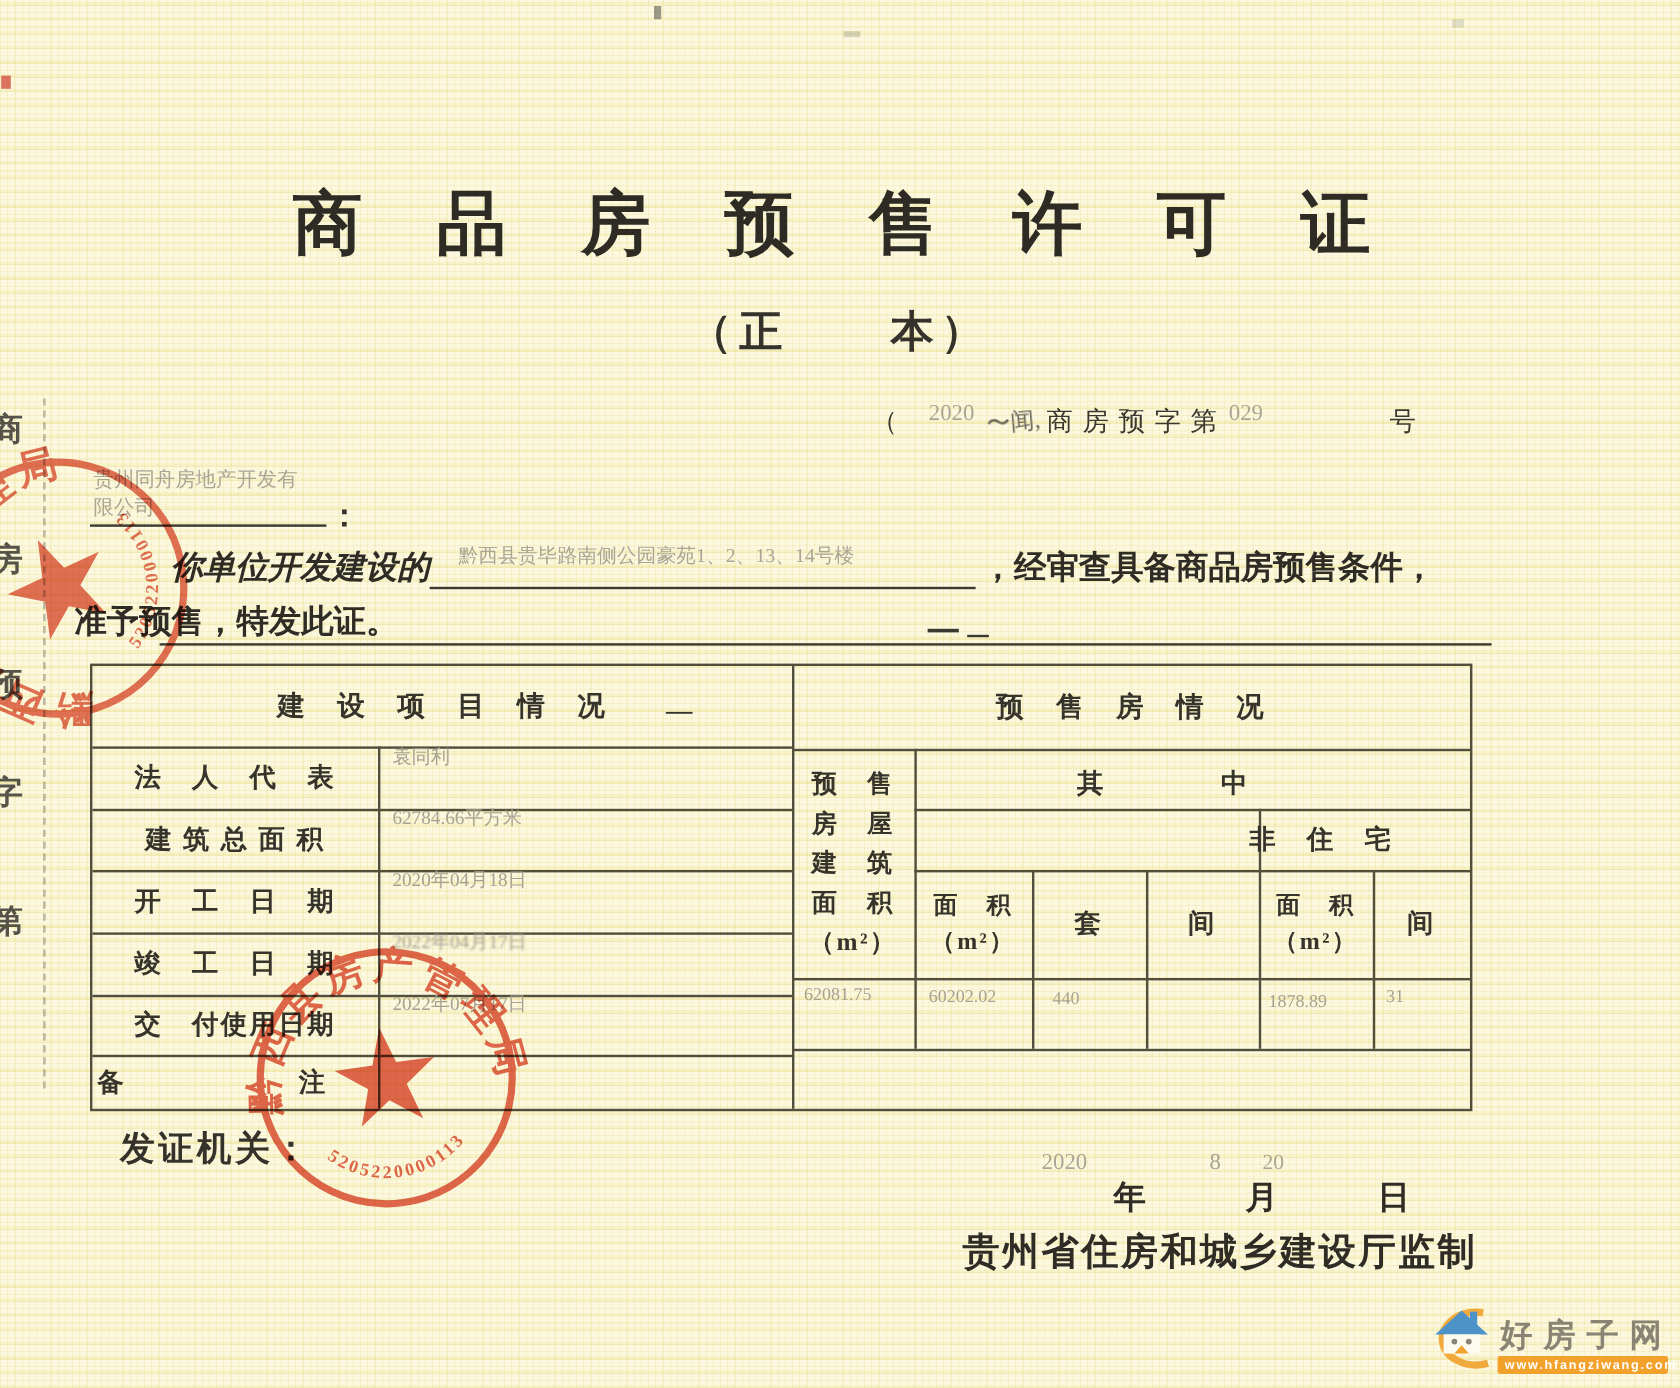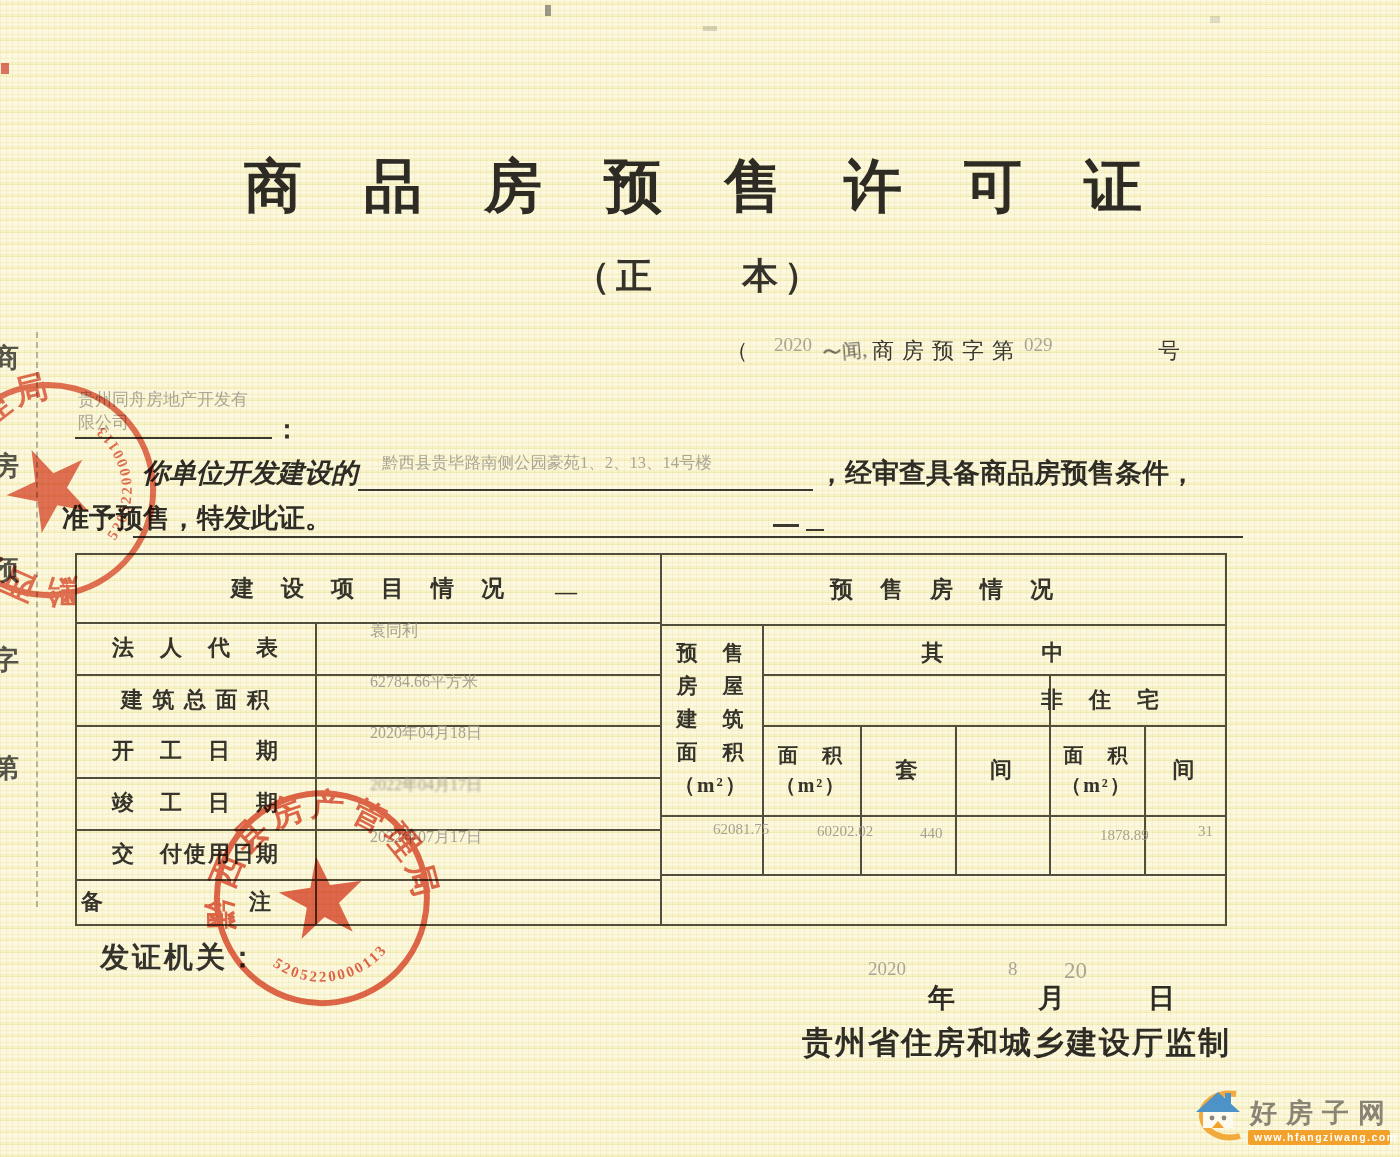--- a/index.html
+++ b/index.html
@@ -22,21 +22,21 @@
   .uline{position:absolute;height:0;border-top:2px solid #3b3930;}
   .numline{font-size:22px;letter-spacing:8px;color:#3a382e;}
   .smudge{color:#6c685a;filter:blur(.6px);transform:rotate(-5deg);font-size:20px;}
   
   .tableBox{position:absolute;left:75px;top:553px;width:1148px;height:369px;border:2px solid #514e3c;}
   .hl{position:absolute;height:0;border-top:2px solid #514e3c;}
   .vl{position:absolute;width:0;border-left:2px solid #514e3c;}
   .cell{position:absolute;display:flex;align-items:center;justify-content:center;
         font-size:22px;font-weight:600;color:#35332a;letter-spacing:2px;}
   .cellpre{white-space:pre-line;text-align:center;line-height:30px;font-size:20px;}
-  .val{position:absolute;font-size:16px;color:#a6a190;filter:blur(.3px);white-space:nowrap;margin-left:43px;}
+  .val{position:absolute;font-size:16px;color:#a6a190;filter:blur(.3px);white-space:nowrap;}
   .vlabel{line-height:33px;text-align:center;font-size:21px;font-weight:600;letter-spacing:2px;white-space:pre;}
   
   .stubchar{position:absolute;left:0px;width:34px;overflow:hidden;font-size:27px;color:#45433a;
             font-weight:600;margin-left:-8px;opacity:.9;}
   .perf{position:absolute;left:36px;top:332px;height:575px;border-left:2px dashed #85816e;opacity:.55;}
   .stamp{position:absolute;opacity:.85;mix-blend-mode:multiply;}
   .speck{position:absolute;background:#4a4a44;opacity:.55;}
   .issuer{font-size:31px;font-weight:700;letter-spacing:2px;color:#2e2c24;}
 </style>
 </head>
@@ -118,21 +118,21 @@
     <span class="val" style="left:250px;top:168px;">2020年04月18日</span>
     <span class="val" style="left:250px;top:220px;filter:blur(.8px);">2022年04月17日</span>
     <span class="val" style="left:250px;top:272px;">2022年07月17日</span>
 
     <div class="cell" style="left:583px;top:0;width:565px;height:69px;font-size:23px;">预　售　房　情　况</div>
     <div class="cell vlabel" style="left:583px;top:69px;width:102px;height:191px;white-space:pre-line;">预　售
 房　屋
 建　筑
 面　积
 （m²）</div>
-    <div class="cell" style="left:685px;top:69px;width:463px;height:58px;">其　　　　中</div>
+    <div class="cell" style="left:661px;top:69px;width:463px;height:58px;">其　　　　中</div>
     <div class="cell" style="left:936px;top:119px;width:176px;height:51px;">非　住　宅</div>
 
     <div class="cell cellpre" style="left:685px;top:170px;width:98px;height:90px;">面　积
 （m²）</div>
     <div class="cell" style="left:783px;top:170px;width:95px;height:90px;">套</div>
     <div class="cell" style="left:878px;top:170px;width:94px;height:90px;">间</div>
     <div class="cell cellpre" style="left:972px;top:170px;width:95px;height:90px;filter:blur(.4px);">面　积
 （m²）</div>
     <div class="cell" style="left:1067px;top:170px;width:81px;height:90px;">间</div>
 
@@ -141,21 +141,21 @@
     <span class="val" style="left:800px;top:270px;font-size:15px;">440</span>
     <span class="val" style="left:900px;top:270px;font-size:15px;"></span>
     <span class="val" style="left:980px;top:272px;font-size:15px;">1878.89</span>
     <span class="val" style="left:1078px;top:268px;font-size:15px;">31</span>
   </div>
 
   <span class="t" style="left:100px;top:938px;font-size:29px;font-weight:700;letter-spacing:3px;">发证机关：</span>
 
   <span class="t typed" style="left:868px;top:958px;font-size:19px;">2020</span>
   <span class="t typed" style="left:1008px;top:958px;font-size:19px;">8</span>
-  <span class="t typed" style="left:1052px;top:958px;font-size:23px;margin-left:12px;">20</span>
+  <span class="t typed" style="left:1052px;top:958px;font-size:18px;">20</span>
   <span class="t bold27" style="left:928px;top:980px;">年</span>
   <span class="t bold27" style="left:1038px;top:980px;">月</span>
   <span class="t bold27" style="left:1148px;top:980px;">日</span>
   <span class="t issuer" style="left:802px;top:1022px;">贵州省住房和城乡建设厅监制</span>
 
   <svg class="stamp" style="left:202px;top:778px;transform:rotate(-8deg);" width="242" height="242" viewBox="0 0 242 242">
     <defs>
       <path id="arcTopA" d="M 28,130 A 92,92 0 1 1 212,130" fill="none"></path>
       <path id="arcBotA" d="M 50,166 A 84,84 0 0 0 190,166" fill="none"></path>
     </defs>

